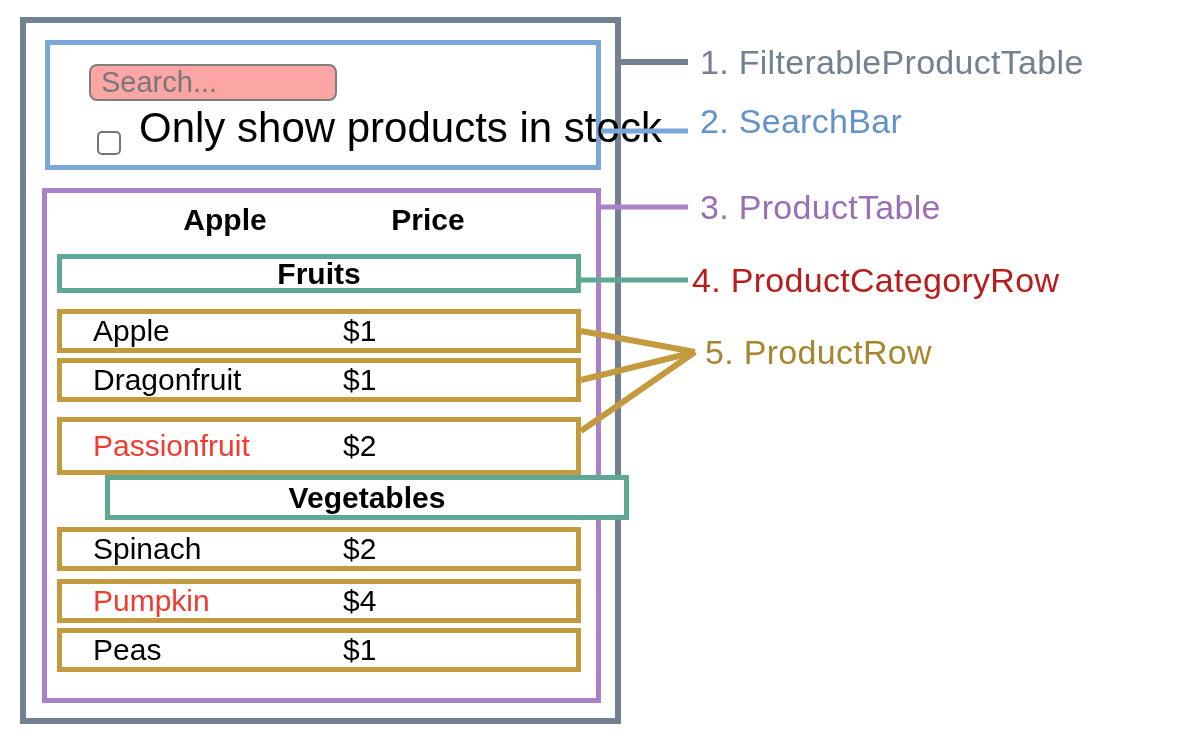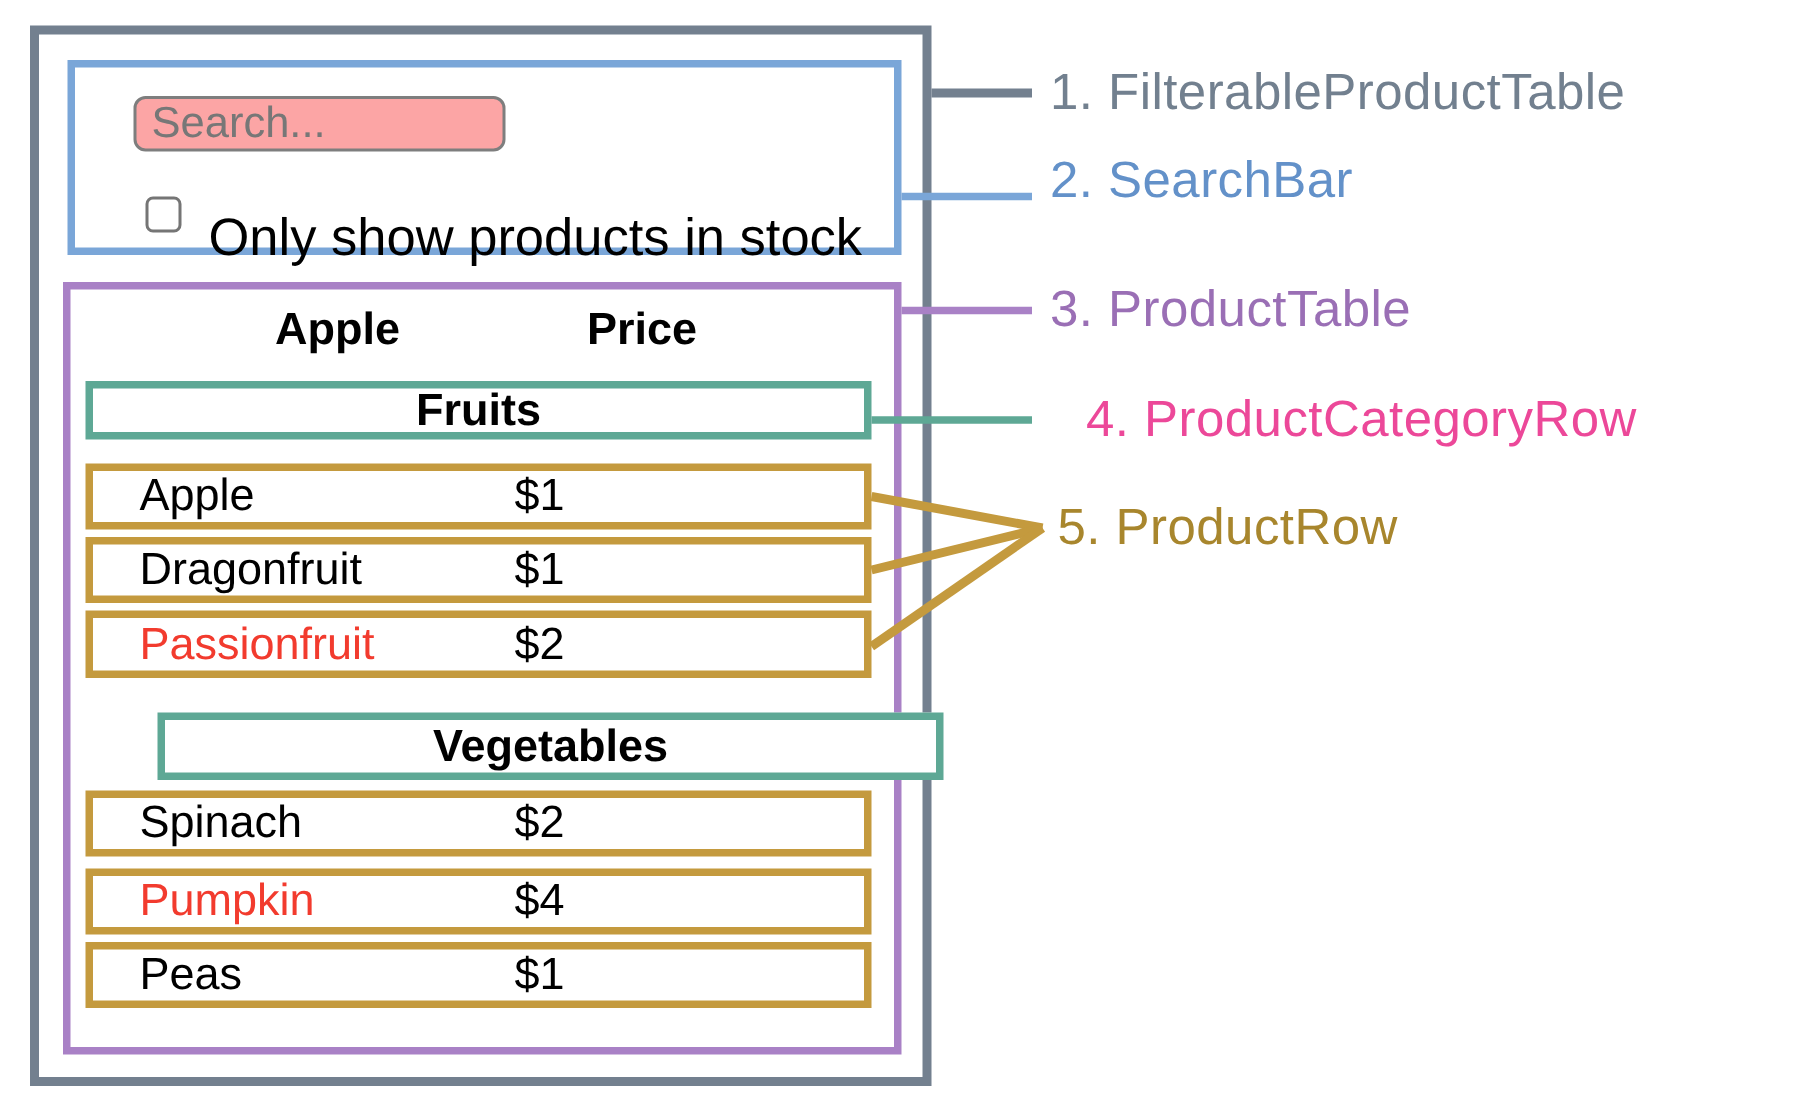--- a/index.html
+++ b/index.html
@@ -16,54 +16,54 @@
 
   
   .search-input{
     left:89px;top:64px;width:248px;height:37px;
     border:2px solid #7E7E7E;border-radius:8px;
     font-family:"Liberation Sans",sans-serif;font-size:29px;color:#333;
     padding:0 0 0 10px;outline:none;background:#fca5a5;
   }
   .search-input::placeholder{color:#777;opacity:1;}
   .checkbox{left:97px;top:131px;width:24px;height:24px;border:2px solid #757575;border-radius:5px;background:#fff;}
-  .checkbox-label{left:139px;top:159px;transform:translateY(-50%);font-size:35px;white-space:nowrap;}
+  .checkbox-label{left:139px;top:128px;transform:translateY(-50%);font-size:42px;white-space:nowrap;}
 
   
   .col-header{top:203px;transform:translateX(-50%);font-size:30px;font-weight:bold;white-space:nowrap;}
   .hdr-name{left:225px;}
   .hdr-price{left:428px;}
 
   
   .row{left:57px;width:524px;background:#fff;}
   .category-row{border:5px solid #5EA895;display:flex;align-items:center;justify-content:center;
     font-size:30px;font-weight:bold;}
   .product-row{border:5px solid #C49A3E;}
   .product-row .pname{position:absolute;left:31px;top:50%;transform:translateY(-50%);font-size:30px;white-space:nowrap;}
   .product-row .pprice{position:absolute;left:281px;top:50%;transform:translateY(-50%);font-size:30px;white-space:nowrap;}
   .out-of-stock{color:#F23B2E;}
 
   .r-fruits{top:254px;height:39px;justify-content:center;}
   .r-apple{top:309px;height:44px;}
   .r-dragonfruit{top:358px;height:44px;}
-  .r-passionfruit{top:407px;height:45px;}
+  .r-passionfruit{top:417px;height:58px;}
   .r-vegetables{top:475px;height:45px;margin-left:48px;}
   .r-spinach{top:527px;height:44px;}
   .r-pumpkin{top:579px;height:44px;}
   .r-peas{top:628px;height:44px;}
 
   
   .lines{left:0;top:0;width:1200px;height:744px;pointer-events:none;}
 
   
   .legend-label{transform:translateY(-50%);font-size:34px;letter-spacing:.3px;white-space:nowrap;}
   .lg-1{left:700px;top:62px;color:#72808F;}
   .lg-2{left:700px;top:121px;color:#6391C9;}
   .lg-3{left:700px;top:207px;color:#9A6FB5;}
-  .lg-4{left:724px;top:280px;color:#ec4899;}
+  .lg-4{left:692px;top:280px;color:#b91c1c;}
   .lg-5{left:705px;top:352px;color:#A8862D;}
 </style>
 </head>
 <body>
 
 <div class="stage">
 
   <div class="abs outer-box"></div>
 
   <div class="abs searchbar-box"></div>

